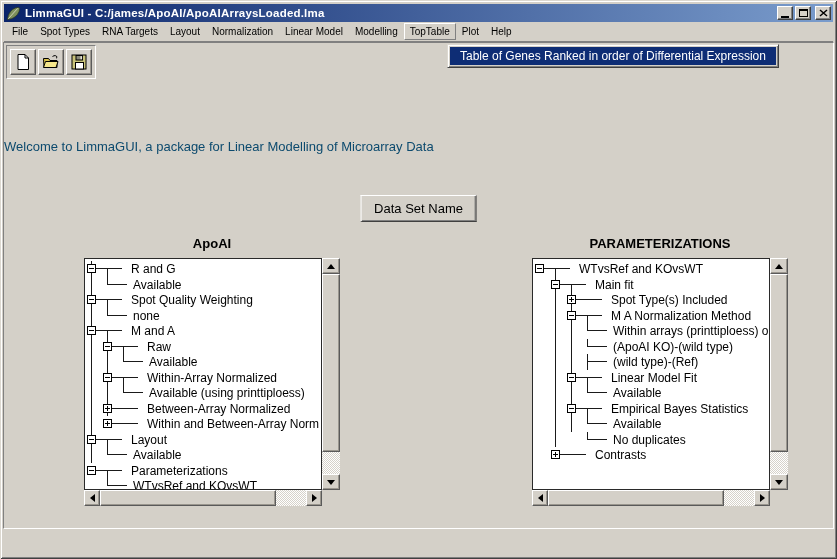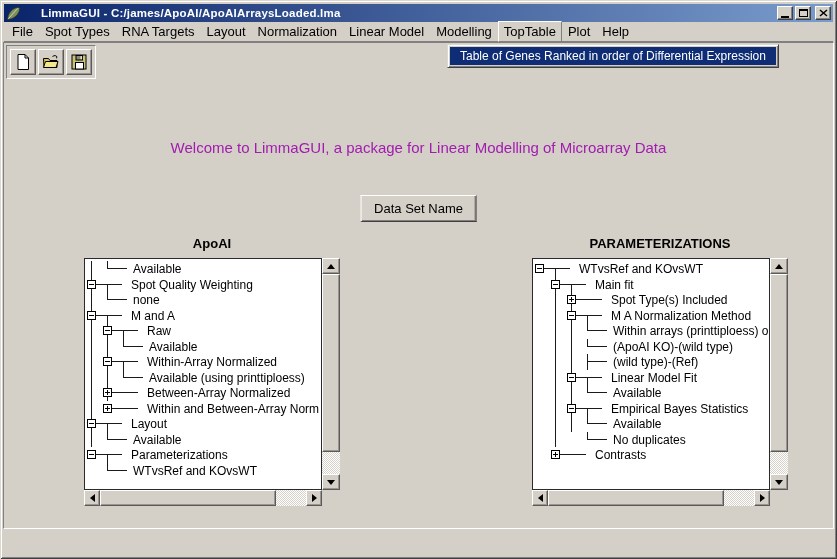--- a/index.html
+++ b/index.html
@@ -5,50 +5,50 @@
   *{box-sizing:border-box;margin:0;padding:0}
   html,body{background:#808080}
   body{font-family:"Liberation Sans",sans-serif}
   .window{position:relative;width:837px;height:559px;background:var(--face,#d4d0c8);
     box-shadow:inset 1px 1px 0 #dcd8d0,inset -1px -1px 0 #404040,inset 2px 2px 0 #fff,inset -2px -2px 0 #808080;
     overflow:hidden}
   
   .titlebar{position:absolute;left:4px;top:4px;right:4px;height:18px;
     background:linear-gradient(to right,var(--cap1,#0a246a),var(--cap2,#7a9ccc));
     display:flex;align-items:center;padding:0 2px;color:#fff}
-  .titlebar .ttl{font-size:11.5px;font-weight:bold;margin-left:20px;white-space:nowrap;letter-spacing:.2px}
+  .titlebar .ttl{font-size:11.5px;font-weight:bold;margin-left:4px;white-space:nowrap;letter-spacing:.2px}
   .capbtns{margin-left:auto;display:flex;gap:2px;align-items:center}
   .capbtn{width:16px;height:14px;background:#d4d0c8;border:1px solid;border-color:#fff #404040 #404040 #fff;
     box-shadow:inset -1px -1px 0 #808080;display:flex;align-items:center;justify-content:center}
   .glyph-min{width:8px;height:2px;background:#000;margin-top:7px}
   .glyph-max{width:9px;height:8px;border:1px solid #000;border-top:2px solid #000}
   
   .menubar{position:absolute;left:4px;top:22px;right:4px;height:20px;display:flex;align-items:center;
     padding-left:2px;border-bottom:1px solid #808080;box-shadow:0 1px 0 #fff}
-  .mitem{font-size:13px;padding:2px 5px;border:1px solid transparent;white-space:nowrap;color:#000}
+  .mitem{font-size:10px;padding:2px 5px;border:1px solid transparent;white-space:nowrap;color:#000}
   .mitem.active{border-color:#fff #808080 #808080 #fff}
   
   .dropdown{position:absolute;top:44px;left:424px;background:#d4d0c8;padding:2px;z-index:50;
     border:1px solid;border-color:#dcd8d0 #404040 #404040 #dcd8d0;
     box-shadow:inset 1px 1px 0 #fff,inset -1px -1px 0 #808080}
   .dditem{background:var(--sel,#0e2d75);color:#fff;font-size:12px;white-space:nowrap;
     padding:2px 10px;text-align:center;min-width:300px}
   
   .content{position:absolute;left:3px;top:42px;width:831px;height:487px;background:var(--face,#d4d0c8);
     border:1px solid;border-color:#808080 #fff #fff #808080}
   
   .toolbar{position:absolute;left:2px;top:2px;display:flex;padding:2px;
     border:1px solid;border-color:#808080 #fff #fff #808080}
   .tbtn{width:26px;height:26px;margin:1px;background:#d4d0c8;border:1px solid;
     border-color:#fff #5a5a5a #5a5a5a #fff;box-shadow:inset -1px -1px 0 #9a968e;
     display:flex;align-items:center;justify-content:center}
   
   .apptitle{position:absolute;top:50px;left:0;right:0;text-align:center;
     font-family:"Liberation Serif",serif;font-style:italic;font-weight:bold;font-size:31px;color:#000}
-  .subtitle{position:absolute;top:96px;left:0;right:0;text-align:center;font-size:15px;color:#a21caf}
+  .subtitle{position:absolute;top:96px;left:0;right:0;font-size:13px;color:#0c4a6e}
   .dsbtn{position:absolute;top:152px;left:50%;transform:translateX(-50%);
     background:#d4d0c8;font-size:13px;color:#000;padding:5px 13px;
     border:1px solid;border-color:#fff #404040 #404040 #fff;box-shadow:inset -1px -1px 0 #808080;white-space:nowrap}
   
   .theader{position:absolute;top:193px;width:256px;text-align:center;font-weight:bold;font-size:13px;color:#000}
   .panel{position:absolute;top:215px;width:256px;height:248px}
   .tview{position:absolute;left:0;top:0;width:238px;height:232px;background:#fff;
     border:1px solid #2a2a2a;overflow:hidden;padding-top:2px}
   .trow{position:relative;height:15.5px}
   .tl{position:absolute;background:#1a1a1a}
@@ -140,20 +140,29 @@
     <div class="subtitle">Welcome to LimmaGUI, a package for Linear Modelling of Microarray Data</div>
     <div class="dsbtn">Data Set Name</div>
 
     <div class="theader" style="left:80px">ApoAI</div>
     <div class="theader" style="left:528px">PARAMETERIZATIONS</div>
 
     <div class="panel" style="left:80px">
       <div class="tview" id="tree-left">
           <div class="trow">
             <i class="tl" style="left:6px;top:0px;height:15.5px;width:1px"></i>
+            <i class="tl" style="left:11px;top:7px;width:26px;height:1px"></i>
+            <i class="tl" style="left:22px;top:8px;height:7.5px;width:1px"></i>
+            <i class="tb" style="left:2px">
+              <i class="bh"></i>
+            </i>
+            <span class="tlb" style="left:46px">R and G</span>
+          </div>
+          <div class="trow">
+            <i class="tl" style="left:6px;top:0px;height:15.5px;width:1px"></i>
             <i class="tl" style="left:22px;top:0px;height:8px;width:1px"></i>
             <i class="tl" style="left:22px;top:7px;width:20px;height:1px"></i>
             <span class="tlb" style="left:48px">Available</span>
           </div>
           <div class="trow">
             <i class="tl" style="left:6px;top:0px;height:15.5px;width:1px"></i>
             <i class="tl" style="left:11px;top:7px;width:26px;height:1px"></i>
             <i class="tl" style="left:22px;top:8px;height:7.5px;width:1px"></i>
             <i class="tb" style="left:2px">
               <i class="bh"></i>

